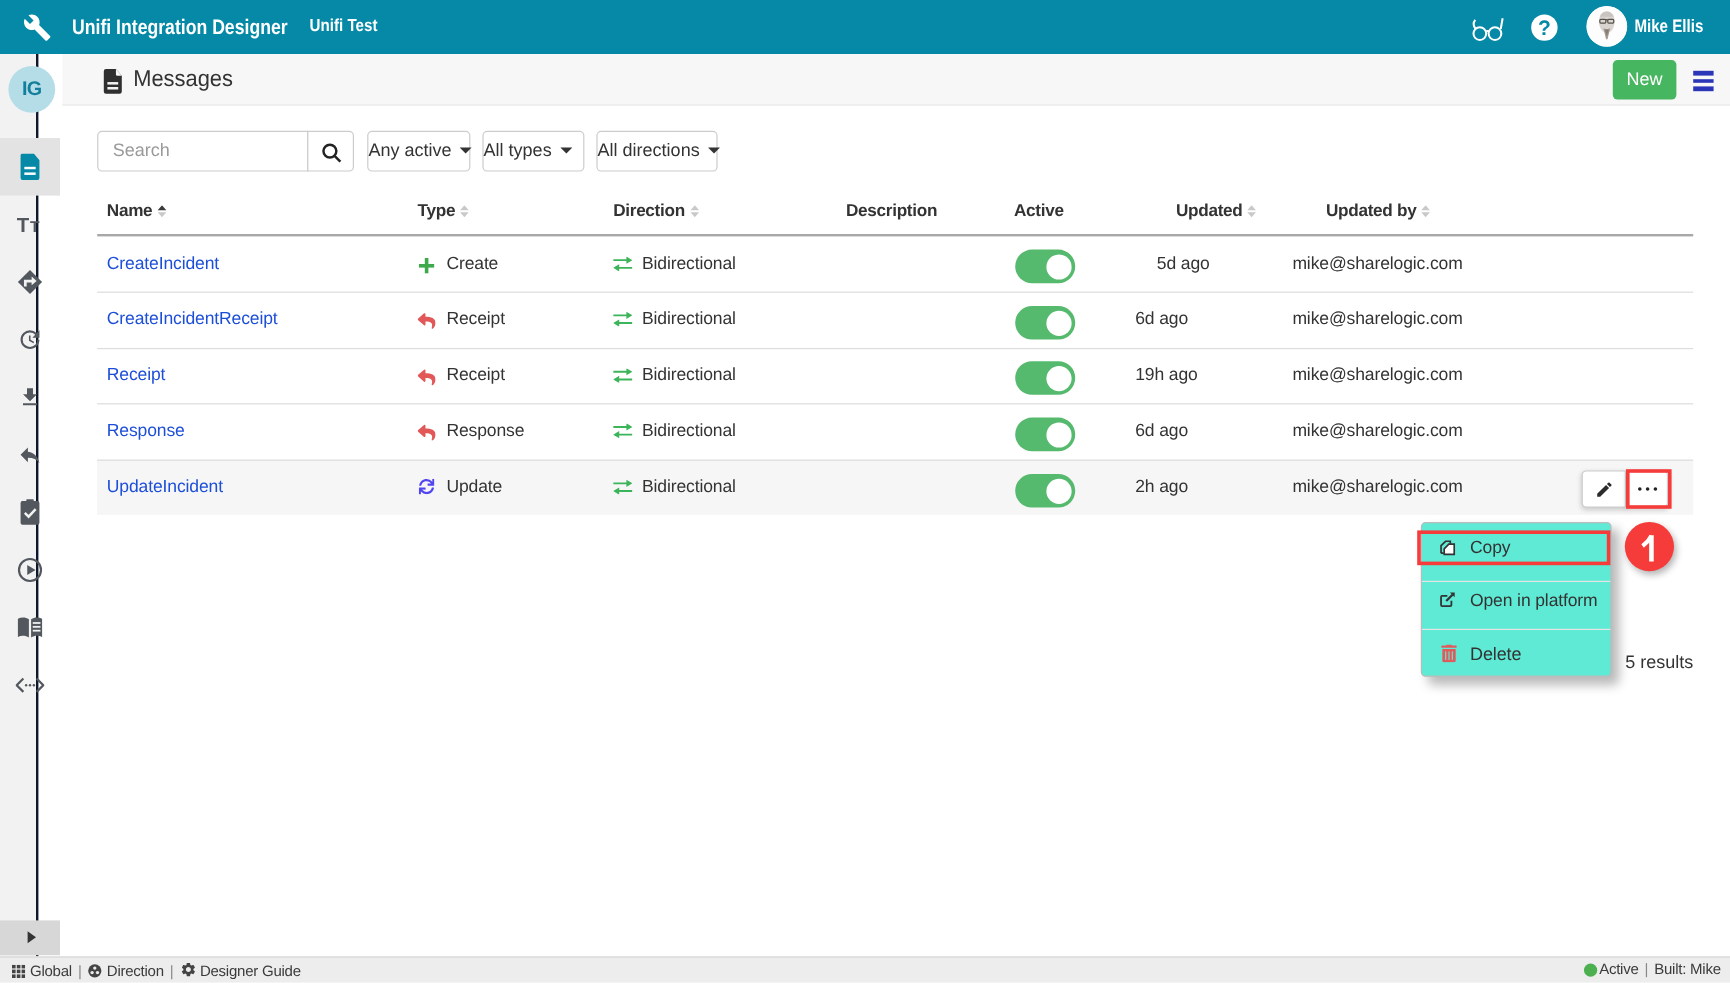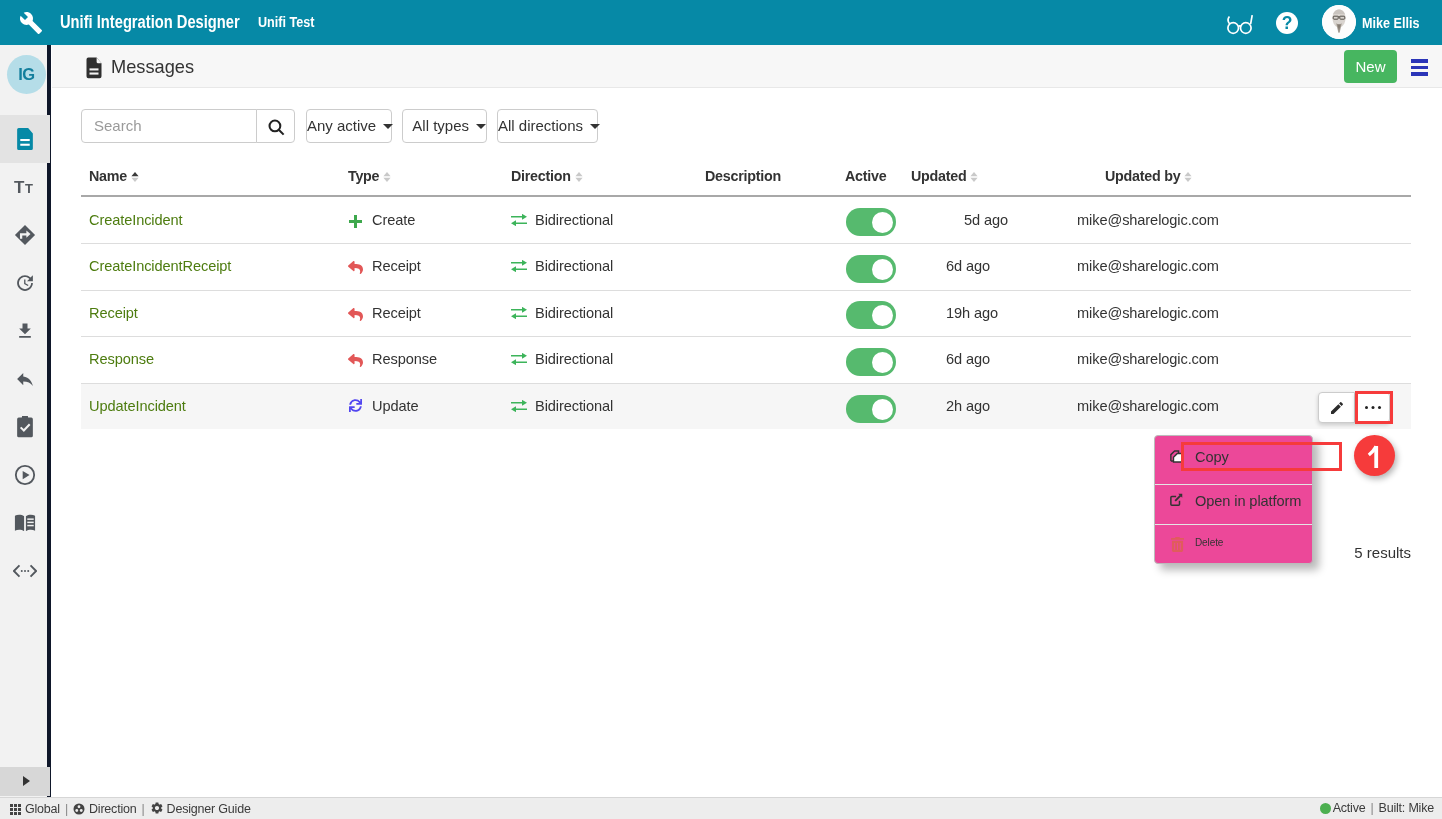--- a/index.html
+++ b/index.html
@@ -9,59 +9,59 @@
 
 
 .topbar { position:absolute; left:0; top:0; width:1442px; height:45px; background:#0689a6; }
 .topbar .title { position:absolute; left:60px; top:12px; color:#fff; font-size:17.5px; font-weight:bold; transform:scaleX(0.84); transform-origin:0 0; white-space:nowrap; }
 .topbar .subtitle { position:absolute; left:258px; top:14px; color:#fff; font-size:14.5px; font-weight:bold; transform:scaleX(0.87); transform-origin:0 0; white-space:nowrap; }
 .helpcirc { position:absolute; left:1276px; top:12px; width:22px; height:22px; border-radius:50%; background:#fff; color:#0689a6; font-size:17.5px; font-weight:bold; text-align:center; line-height:23px; }
 .avatar { position:absolute; left:1322px; top:5px; width:34px; height:34px; border-radius:50%; background:#fff; overflow:hidden; }
 .topbar .uname { position:absolute; left:1362px; top:14px; color:#fff; font-size:15px; font-weight:bold; transform:scaleX(0.84); transform-origin:0 0; white-space:nowrap; }
 
 
-.sidebar { position:absolute; left:0; top:45px; width:51px; height:752px; background:#f2f2f2; border-right:4px solid #0f172a; }
+.sidebar { position:absolute; left:0; top:45px; width:32px; height:752px; background:#f2f2f2; border-right:2px solid #0f172a; }
 .ig { position:absolute; left:7px; top:10px; width:39px; height:39px; border-radius:50%; background:#b5dde8; color:#137f9d; font-weight:bold; font-size:16.5px; letter-spacing:-0.5px; text-align:center; line-height:39px; }
 .navtile { position:absolute; left:0; width:50px; height:48px; }
 .navtile.active { background:#e3e3e3; }
 .navtile svg { position:absolute; left:50%; top:50%; transform:translate(-50%,-50%); }
 .expandbtn { position:absolute; left:0; top:767px; width:50px; height:29px; background:#d7d7d7; z-index:5; }
 .expandbtn:after { content:""; position:absolute; left:23px; top:9px; border-left:7px solid #333; border-top:5.5px solid transparent; border-bottom:5.5px solid transparent; }
 
 
 .subheader { position:absolute; left:52px; top:45px; width:1390px; height:43px; background:#f7f7f7; border-bottom:1px solid #e8e8e8; }
 .subheader .ttl { position:absolute; left:59px; top:11px; font-size:19px; color:#333; transform:scaleX(0.96); transform-origin:0 0; }
 .btn-new { position:absolute; left:1292px; top:5px; width:53px; height:33px; background:#47b660; border-radius:4px; color:#fff; font-size:15px; text-align:center; line-height:33px; }
 .hamb { position:absolute; left:1359px; top:14px; width:17px; height:17px; }
 .hamb div { height:3.5px; background:#2b35b8; margin-bottom:3px; }
 
 
 .finput { position:absolute; left:81px; top:109px; width:176px; height:34px; border:1px solid #ccc; border-radius:4px 0 0 4px; background:#fff; color:#9a9a9a; font-size:15px; line-height:32px; padding-left:12px; }
 .fsbtn { position:absolute; left:256px; top:109px; width:39px; height:34px; border:1px solid #ccc; border-radius:0 4px 4px 0; background:#fff; }
-.fbtn { position:absolute; top:109px; white-space:nowrap; height:34px; border:1px solid #ccc; border-radius:4px; background:#fff; color:#333; font-size:15px; line-height:32px; text-align:right; }
+.fbtn { position:absolute; top:109px; white-space:nowrap; height:34px; border:1px solid #ccc; border-radius:4px; background:#fff; color:#333; font-size:15px; line-height:32px; text-align:left; }
 .caret { display:inline-block; width:0; height:0; border-left:5px solid transparent; border-right:5px solid transparent; border-top:5px solid #333; vertical-align:middle; margin-left:7px; margin-top:-2px; }
 
 
 .thead { position:absolute; font-size:14.3px; letter-spacing:-0.25px; font-weight:bold; color:#333; top:168px; }
 .thdiv { position:absolute; left:81px; top:195px; width:1330px; height:2px; background:#a8a8a8; }
 .rowline { position:absolute; left:81px; width:1330px; height:1px; background:#ddd; }
 .row5bg { position:absolute; left:81px; top:383px; width:1330px; height:46px; background:#f6f6f6; }
 .cell { position:absolute; font-size:14.6px; letter-spacing:-0.1px; color:#333; }
-.link { color:#4d7c0f; }
+.link { color:#1d4ed8; }
 .sorts { display:inline-block; vertical-align:-1px; margin-left:4px; }
 
 
 .tog { position:absolute; left:846px; width:50px; height:28px; background:#56ba6e; border-radius:14px; }
 .tog:after { content:""; position:absolute; right:3px; top:3.5px; width:21px; height:21px; border-radius:50%; background:#fff; }
 .abtn { position:absolute; top:392px; height:31px; background:#fff; border:1px solid #ccc; box-shadow:0 2px 4px rgba(0,0,0,0.18); }
 .redbox { position:absolute; border:3px solid #f63b3b; }
 .redcirc { position:absolute; left:1354px; top:435px; width:41px; height:41px; border-radius:50%; background:#f63b3b; color:#fff; font-size:30px; text-align:center; line-height:41px; box-shadow:2px 3px 6px rgba(0,0,0,0.3); }
 
 
-.menu { position:absolute; left:1154px; top:435px; width:159px; height:129px; background:#ec4899; border:1px solid #bbb; border-radius:4px; box-shadow:6px 6px 9px rgba(0,0,0,0.28); }
+.menu { position:absolute; left:1184px; top:435px; width:159px; height:129px; background:#5eead4; border:1px solid #bbb; border-radius:4px; box-shadow:6px 6px 9px rgba(0,0,0,0.28); }
 .menu .divider { position:absolute; left:0; width:100%; height:1px; background:#e5e5e5; }
 .mitem { position:absolute; left:0; width:100%; font-size:15px; color:#333; }
 .results { position:absolute; left:1284px; top:544px; width:127px; text-align:right; font-size:15px; color:#333; }
 
 
 .statusbar { position:absolute; left:0; top:797px; width:1442px; height:22px; background:#ededed; border-top:1px solid #d6d6d6; font-size:12.5px; letter-spacing:-0.2px; color:#3b3b3b; }
 .statusbar .lft { position:absolute; left:10px; top:3px; }
 .statusbar .rgt { position:absolute; right:8px; top:3px; }
 .sep { color:#888; padding:0 5px; }
 </style>
@@ -198,21 +198,21 @@
 <div class="thead" style="left:348px">Type<svg class="sorts" width="8" height="10" viewBox="0 0 8 10">
       <path d="M4 0 L7.6 4.2 H0.4 Z" fill="#c9c9c9"></path>
       <path d="M4 10 L7.6 5.8 H0.4 Z" fill="#c9c9c9"></path>
     </svg></div>
 <div class="thead" style="left:511px">Direction<svg class="sorts" width="8" height="10" viewBox="0 0 8 10">
       <path d="M4 0 L7.6 4.2 H0.4 Z" fill="#c9c9c9"></path>
       <path d="M4 10 L7.6 5.8 H0.4 Z" fill="#c9c9c9"></path>
     </svg></div>
 <div class="thead" style="left:705px">Description</div>
 <div class="thead" style="left:845px">Active</div>
-<div class="thead" style="left:911px">Updated<svg class="sorts" width="8" height="10" viewBox="0 0 8 10">
+<div class="thead" style="left:980px">Updated<svg class="sorts" width="8" height="10" viewBox="0 0 8 10">
       <path d="M4 0 L7.6 4.2 H0.4 Z" fill="#c9c9c9"></path>
       <path d="M4 10 L7.6 5.8 H0.4 Z" fill="#c9c9c9"></path>
     </svg></div>
 <div class="thead" style="left:1105px">Updated by<svg class="sorts" width="8" height="10" viewBox="0 0 8 10">
       <path d="M4 0 L7.6 4.2 H0.4 Z" fill="#c9c9c9"></path>
       <path d="M4 10 L7.6 5.8 H0.4 Z" fill="#c9c9c9"></path>
     </svg></div>
 <div class="thdiv"></div>
 
 <div class="row5bg"></div>
@@ -313,21 +313,21 @@
   <svg style="position:absolute;left:14px;top:56px" width="15" height="15" viewBox="0 0 16 16" fill="none" stroke="#333" stroke-width="1.6">
       <path d="M7.6 4.8 H3 a1 1 0 0 0-1 1 V13 a1 1 0 0 0 1 1 h7.2 a1 1 0 0 0 1-1 V9.2"></path>
       <path d="M6.6 9.4 L12.2 3.8" stroke-width="2"></path>
       <polygon points="9.9,1.9 14.1,1.9 14.1,6.1" fill="#333" stroke="none"></polygon>
     </svg>
   <div style="position:absolute;left:40px;top:57px;font-size:14.6px;letter-spacing:-0.1px;color:#333">Open in platform</div>
   <div class="divider" style="top:88px"></div>
   <svg style="position:absolute;left:16px;top:101px" width="13" height="15" viewBox="0 0 448 512" fill="#e05c5c">
       <path d="M32 464a48 48 0 0 0 48 48h288a48 48 0 0 0 48-48V128H32zm272-256a16 16 0 0 1 32 0v224a16 16 0 0 1-32 0zm-96 0a16 16 0 0 1 32 0v224a16 16 0 0 1-32 0zm-96 0a16 16 0 0 1 32 0v224a16 16 0 0 1-32 0zM432 32H312l-9.4-18.7A24 24 0 0 0 281.1 0H166.8a23.72 23.72 0 0 0-21.4 13.3L136 32H16A16 16 0 0 0 0 48v32a16 16 0 0 0 16 16h416a16 16 0 0 0 16-16V48a16 16 0 0 0-16-16z"></path>
     </svg>
-  <div style="position:absolute;left:40px;top:101px;font-size:10px;letter-spacing:-0.1px;color:#333">Delete</div>
+  <div style="position:absolute;left:40px;top:101px;font-size:15px;letter-spacing:-0.1px;color:#333">Delete</div>
 </div>
 <div class="redbox" style="left:1181px;top:442px;width:161px;height:29px"></div>
 <div class="redcirc"><svg width="41" height="41" viewBox="0 0 41 41">
       <path d="M22.2 11 V33" stroke="#fff" stroke-width="3.8" fill="none"></path>
       <path d="M14.8 20 Q19.5 16.5 22.2 11.4" stroke="#fff" stroke-width="3.4" fill="none"></path>
     </svg></div>
 <div class="results">5 results</div>
 
 <div class="statusbar">
   <div class="lft"><svg style="vertical-align:-2px" width="11" height="11" viewBox="0 0 11 11" fill="#444">

